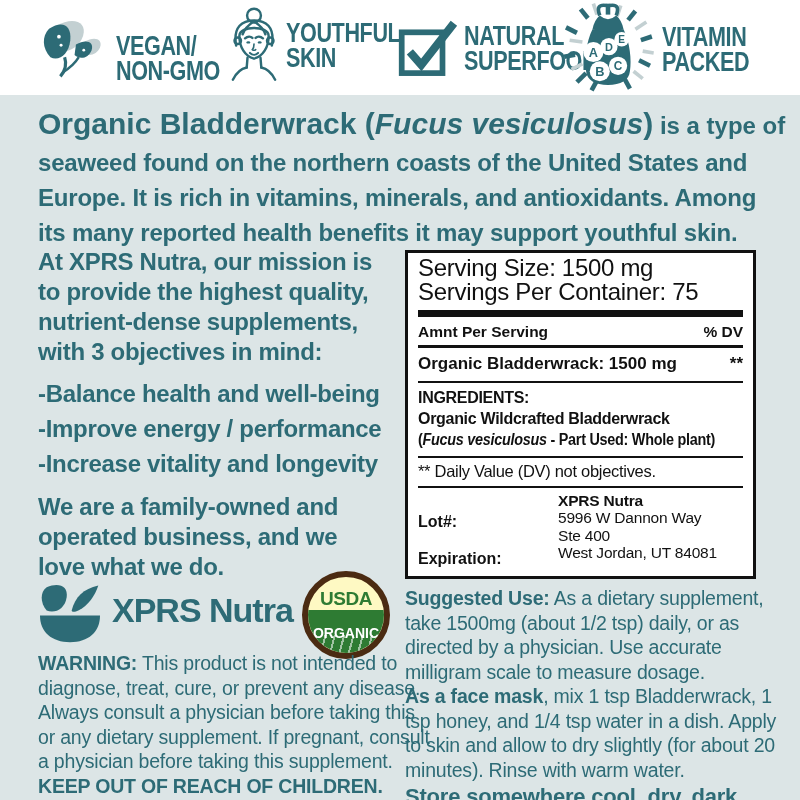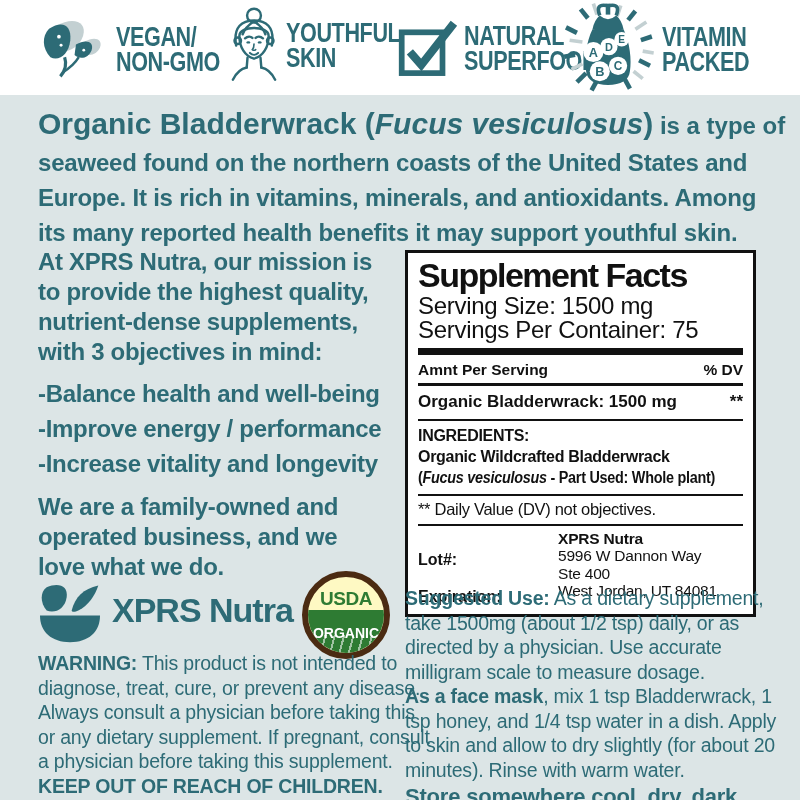--- a/index.html
+++ b/index.html
@@ -72,21 +72,21 @@
   .store-line{font-size:22px;font-weight:bold;margin-top:3px !important;}
   svg text{font-family:"Liberation Sans",sans-serif;font-weight:bold;fill:#2d6b76;}
 </style>
 </head>
 <body>
 
 <div>
 
   <div class="header-strip">
 
-    <div class="badge" style="left:32px;top:16px;">
+    <div class="badge" style="left:32px;top:16px;align-items:flex-end;">
       <span>
         <svg width="78" height="64" viewBox="0 0 110 86">
           <path d="M34,12 C58,-2 78,6 72,26 C66,44 46,52 34,46 C26,34 26,20 34,12 Z" fill="#c3d0d2"></path>
           <path d="M24,16 C42,4 56,10 54,32 C52,52 38,62 26,56 C14,44 14,26 24,16 Z" fill="#2d6b76"></path>
           <circle cx="38" cy="27" r="2.6" fill="#fff"></circle>
             <circle cx="41" cy="39" r="2.1" fill="#fff"></circle>
           <path d="M74,34 C88,26 100,30 96,42 C92,52 80,56 72,50 Z" fill="#c3d0d2"></path>
           <path d="M62,38 C76,30 88,34 84,46 C80,57 68,60 60,53 Z" fill="#2d6b76"></path>
           <circle cx="73" cy="46" r="2" fill="#fff"></circle>
           <path d="M46,56 C50,68 46,76 40,83" stroke="#2d6b76" stroke-width="4.5" fill="none"></path>
@@ -215,21 +215,20 @@
           <span>ORGANIC</span>
         </div>
     </div>
 
     <div class="warning">
       <b>WARNING:</b><span> This product is not intended to diagnose, treat, cure, or prevent any disease. Always consult a physician before taking this or any dietary supplement. If pregnant, consult a physician before taking this supplement.</span>
       <div class="keep-out">KEEP OUT OF REACH OF CHILDREN.</div>
     </div>
 
     <div class="sf-panel">
-      <div class="sf-title">Supplement Facts</div>
       <div class="sf-serving">Serving Size:  1500 mg</div>
       <div class="sf-serving">Servings Per Container:  75</div>
       <div class="sf-bar"></div>
       <div class="sf-headrow">
         <span>Amnt Per Serving</span>
         <span>% DV</span>
       </div>
       <div class="sf-line3"></div>
       <div class="sf-row">
         <span>Organic Bladderwrack: 1500 mg</span>

